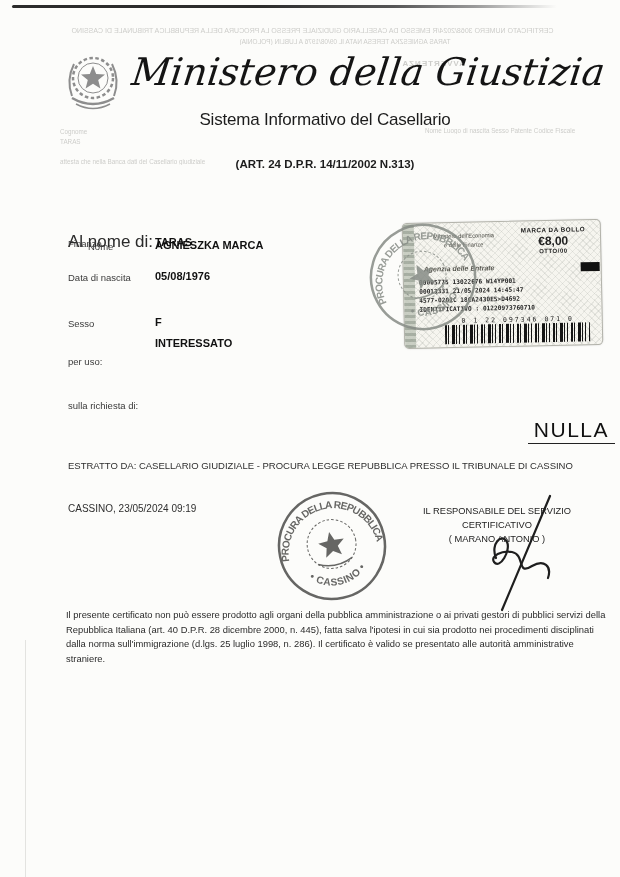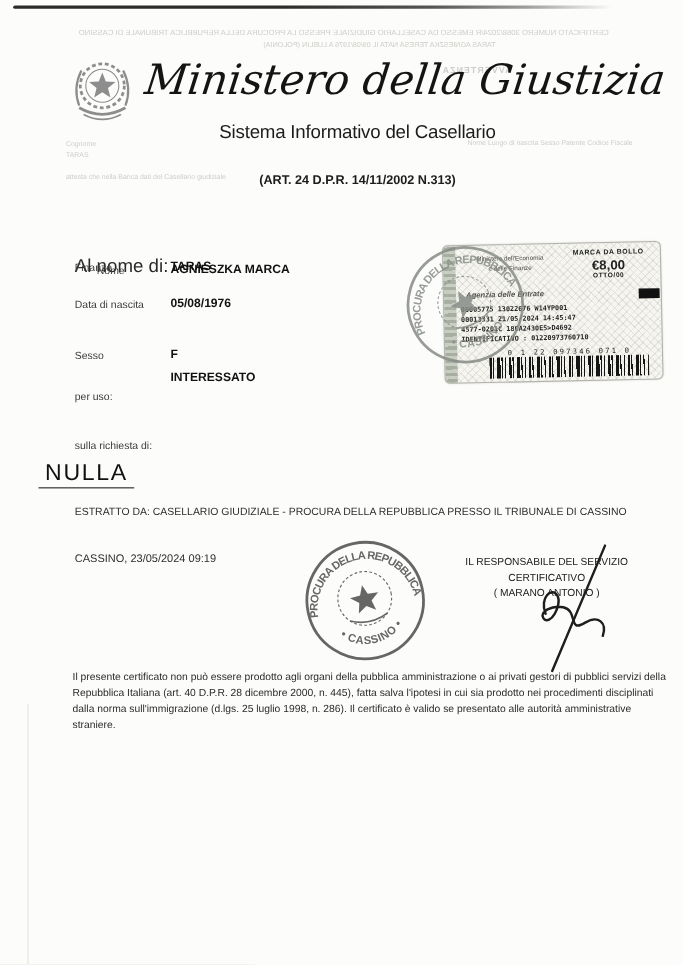--- a/index.html
+++ b/index.html
@@ -41,21 +41,21 @@
   .frow .val{position:absolute; left:87px; top:-2px; font-size:11px; font-weight:bold; color:#111; white-space:nowrap;}
   .f0{top:238px;} .f1{top:241px;padding-left:20px;} .f2{top:272px;} .f3{top:289px;} .f4{top:318px;}
   
   .req-label{left:68px; font-size:9.5px; color:#3a3a3a;}
   .r0{top:356px;margin-top:44px;} .r1{top:356px;}
   .req-val{left:155px; font-weight:bold; font-size:11px; color:#111;}
   .rv0{top:337px;}
   .rv1{top:354px; width:462px; line-height:1.65;}
   
   .attesta{left:68px; top:402px; font-size:11px; color:#222;}
-  .nulla{left:35px; top:418px; width:580px; text-align:left;}
+  .nulla{left:35px; top:418px; width:580px; text-align:right;}
   .nulla span{font-size:21px; letter-spacing:1.5px; color:#111;
     border-bottom:1.5px solid #222; padding:0 6px 2px;}
   .estratto{left:68px; top:460px; width:540px; font-size:9.5px; color:#2e2e2e;}
   
   .place-date{left:68px; top:503px; font-size:10px; color:#2e2e2e;}
   .signer{left:388px; top:505px; width:218px; text-align:center; font-size:9.3px; color:#222; line-height:1.5;}
   .signature{left:452px; top:492px; z-index:6;}
   
   .disclaimer{left:66px; top:608px; width:540px; font-size:9.4px; line-height:1.55; color:#2b2b2b;}
   
@@ -179,21 +179,21 @@
     <path d="M38,70 Q55,78 72,70" fill="none" stroke="currentColor" stroke-width="1.5"></path>
     <text font-size="10" letter-spacing="0.5"><textPath href="#a1t" startOffset="50%" text-anchor="middle" textLength="136">PROCURA DELLA REPUBBLICA</textPath></text>
     <text font-size="10" letter-spacing="1"><textPath href="#a1b" startOffset="50%" text-anchor="middle" textLength="64">• CASSINO •</textPath></text>
   </svg>
 
   <div class="abs req-label r0">sulla richiesta di:</div>
   <div class="abs req-val rv0">INTERESSATO</div>
   <div class="abs req-label r1">per uso:</div>
 
   <div class="abs nulla"><span>NULLA</span></div>
-  <div class="abs estratto">ESTRATTO DA: CASELLARIO GIUDIZIALE - PROCURA DELLA REPUBBLICA PRESSO IL TRIBUNALE DI CASSINO</div>
+  <div class="abs estratto">ESTRATTO DA: CASELLARIO GIUDIZIALE - PROCURA LEGGE REPUBBLICA PRESSO IL TRIBUNALE DI CASSINO</div>
 
   <div class="abs place-date">CASSINO, 23/05/2024 09:19</div>
 
   <svg class="abs stamp stamp2" width="112" height="112" viewBox="0 0 110 110">
     <defs>
       <path id="a2t" d="M 11,62 A 44,44 0 0 1 99,62"></path>
       <path id="a2b" d="M 20,72 A 39,39 0 0 0 90,72"></path>
     </defs>
     <circle cx="55" cy="55" r="52" fill="none" stroke="currentColor" stroke-width="2.5"></circle>
     <circle cx="55" cy="53" r="24" fill="none" stroke="currentColor" stroke-width="1" stroke-dasharray="2.5 2"></circle>

